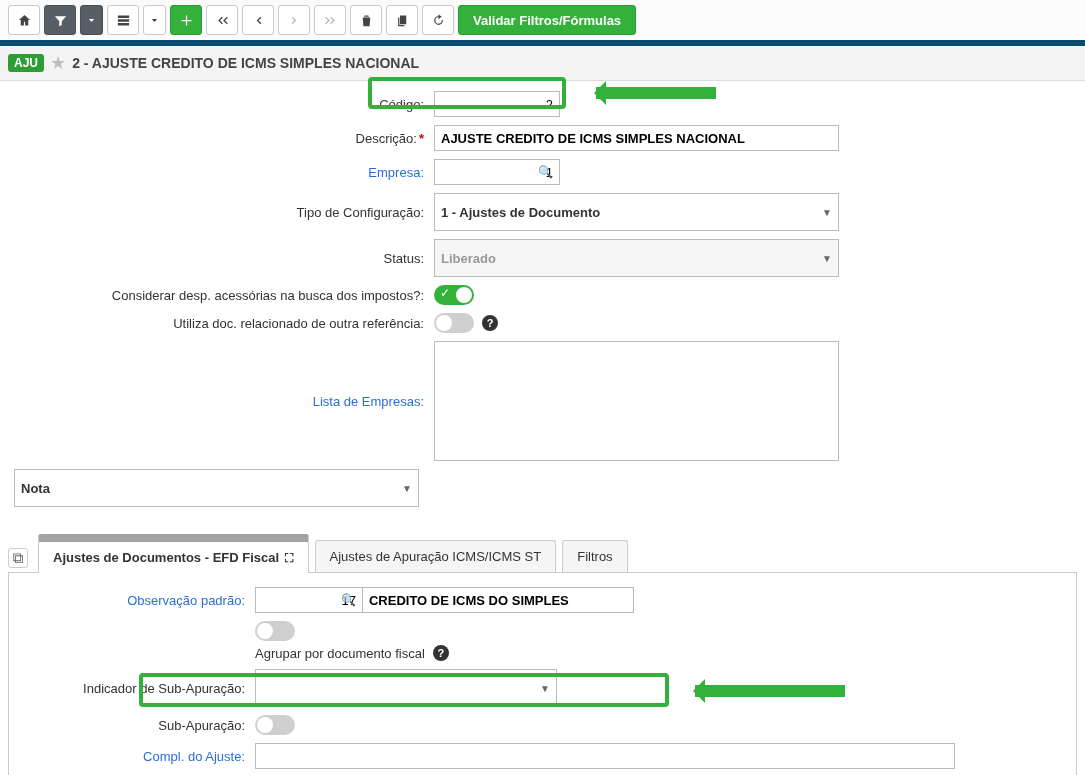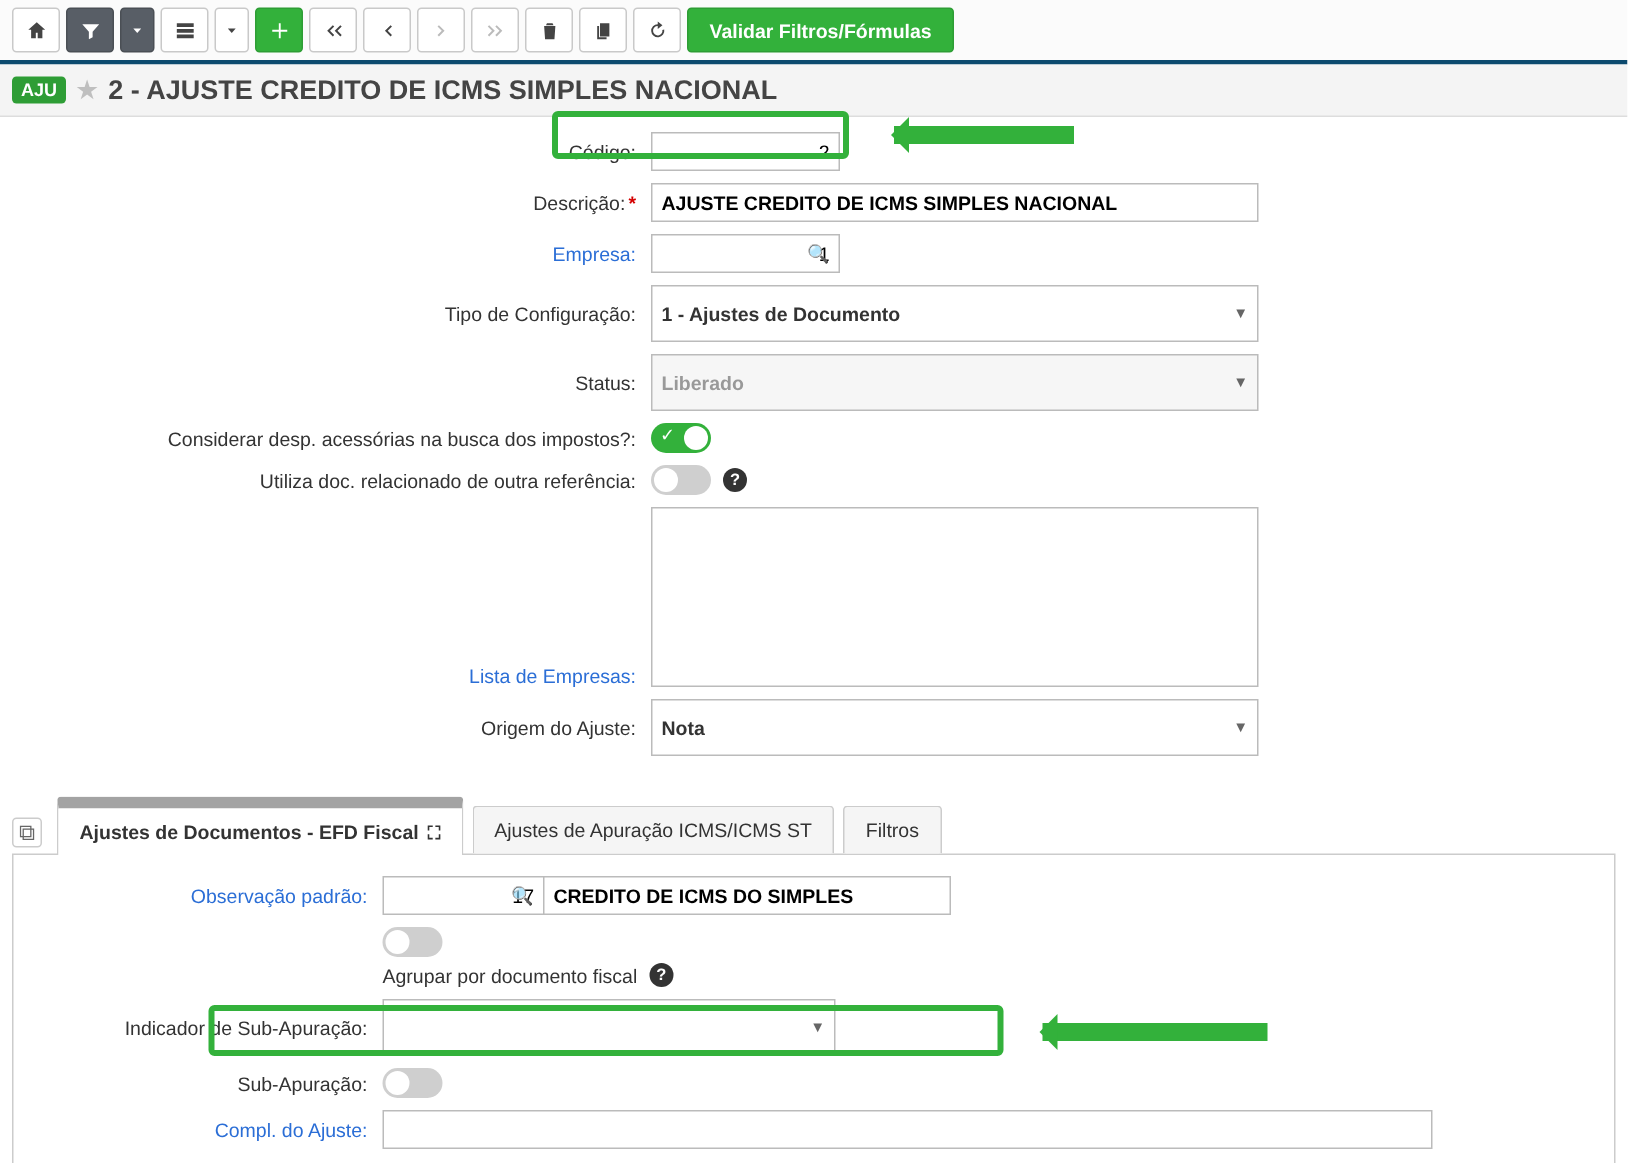--- a/index.html
+++ b/index.html
@@ -1,36 +1,36 @@
 <!DOCTYPE html>
 <html><head>
 <meta charset="utf-8">
 <style>
 * { box-sizing: border-box; margin: 0; padding: 0; }
 body { font-family: Arial, Helvetica, sans-serif; font-size: 13px; color: #333; background: #fff; }
 
 
-.toolbar { display: flex; align-items: flex-end; gap: 4px; padding: 5px 8px; border-bottom: 3px solid #0c4a6e; background: #fbfbfb; }
+.toolbar { display: flex; align-items: flex-end; gap: 4px; padding: 5px 8px; border-bottom: 6px solid #0c4a6e; background: #fbfbfb; }
 .tbtn { display: inline-flex; align-items: center; justify-content: center; height: 30px; min-width: 32px; padding: 0 6px; border: 1px solid #c9c9c9; border-radius: 3px; background: #fff; cursor: pointer; font-size: 14px; color: #333; }
 .tbtn.green { background: #33b13b; border-color: #2e9d35; color: #fff; }
 .tbtn.filter { background: #585e66; border-color: #4a4f55; color: #fff; }
 .tbtn.filter-dd { background: #585e66; border-color: #4a4f55; color: #fff; min-width: 18px; }
 .tbtn.dd { min-width: 18px; }
 .validate-btn { height: 30px; padding: 0 14px; border: 1px solid #2e9d35; border-radius: 3px; background: #33b13b; color: #fff; font-weight: bold; font-size: 13px; cursor: pointer; }
 .icon-svg { width: 15px; height: 15px; }
 .tbtn.green .icon-svg, .tbtn.filter .icon-svg, .tbtn.filter-dd .icon-svg { fill: #fff; }
 .tbtn .icon-svg { fill: #444; }
 .tbtn.disabled .icon-svg { fill: #bbb; }
 .tbtn.disabled { color: #bbb; }
 
 
 .title-row { display: flex; align-items: center; gap: 6px; padding: 6px 8px; background: #f4f4f4; border-bottom: 1px solid #ddd; }
 .badge { background: #2e9d35; color: #fff; font-weight: bold; padding: 2px 6px; border-radius: 3px; font-size: 12px; }
 .star { color: #bfbfbf; font-size: 18px; cursor: pointer; }
-.page-title { font-weight: bold; color: #444; font-size: 18px; }
+.page-title { font-weight: bold; color: #444; font-size: 14px; }
 
 
 .form-area { padding: 10px 14px 12px; position: relative; }
 .form-row { display: flex; align-items: center; margin-bottom: 8px; }
 .flabel { width: 420px; text-align: right; padding-right: 10px; color: #333; }
 .flabel.link { color: #2b6ed6; cursor: pointer; }
 .req { color: #d40000; font-weight: bold; margin-left: 2px; }
 .input { border: 1px solid #bbb; height: 26px; padding: 0 6px; font-size: 13px; background: #fff; }
 .input.num { text-align: right; width: 126px; }
 .input.wide { width: 405px; font-weight: bold; }
@@ -184,26 +184,25 @@
         <span class="knob"></span>
       </span>
   </div>
   <div class="form-row">
     <div class="flabel">Utiliza doc. relacionado de outra referência:</div>
     <span class="toggle">
         <span class="knob"></span>
       </span>
     <span class="help">?</span>
   </div>
-  <div class="form-row" style="align-items:flex-end">
+  <div class="form-row" style="align-items:center">
     <div class="flabel link">Lista de Empresas:</div>
     <textarea class="input textarea" style=""></textarea>
   </div>
   <div class="form-row">
-    <div class="flabel">Origem do Ajuste:</div>
     <div class="select">
         <span>Nota</span>
         <span class="caret">▼</span>
       </div>
   </div>
 
   <div class="hl-box" style="left:368px; top:-4px; width:198px; height:32px;"></div>
   <div class="arrow" style="left:596px; top:6px; width:120px;"></div>
 </div>
 

